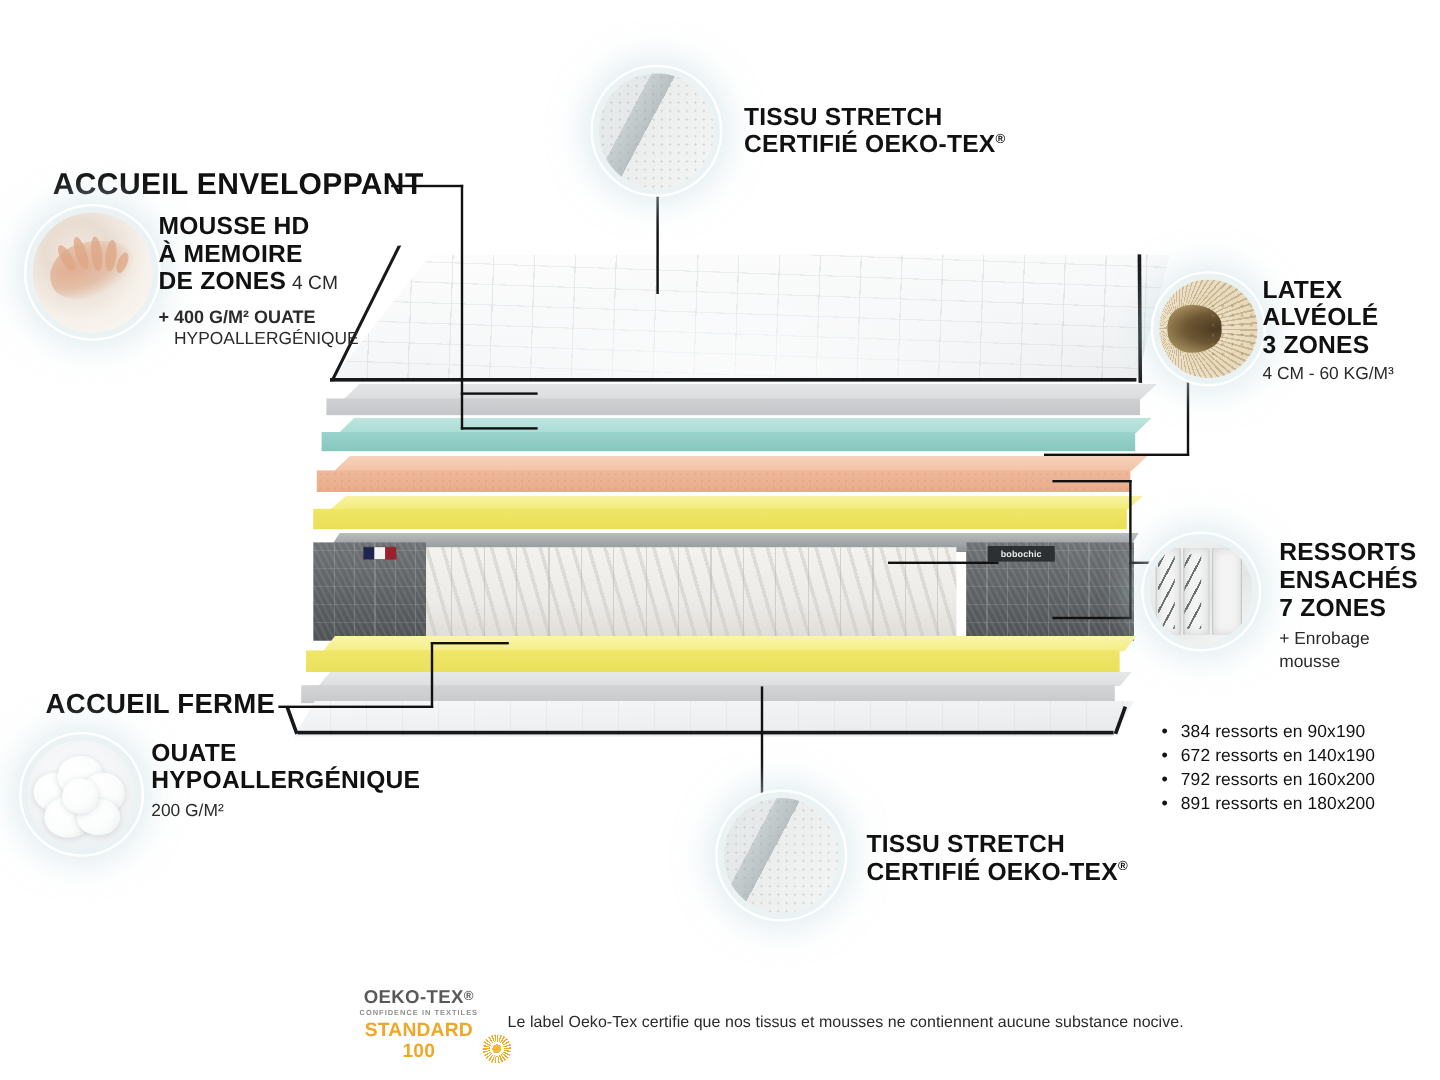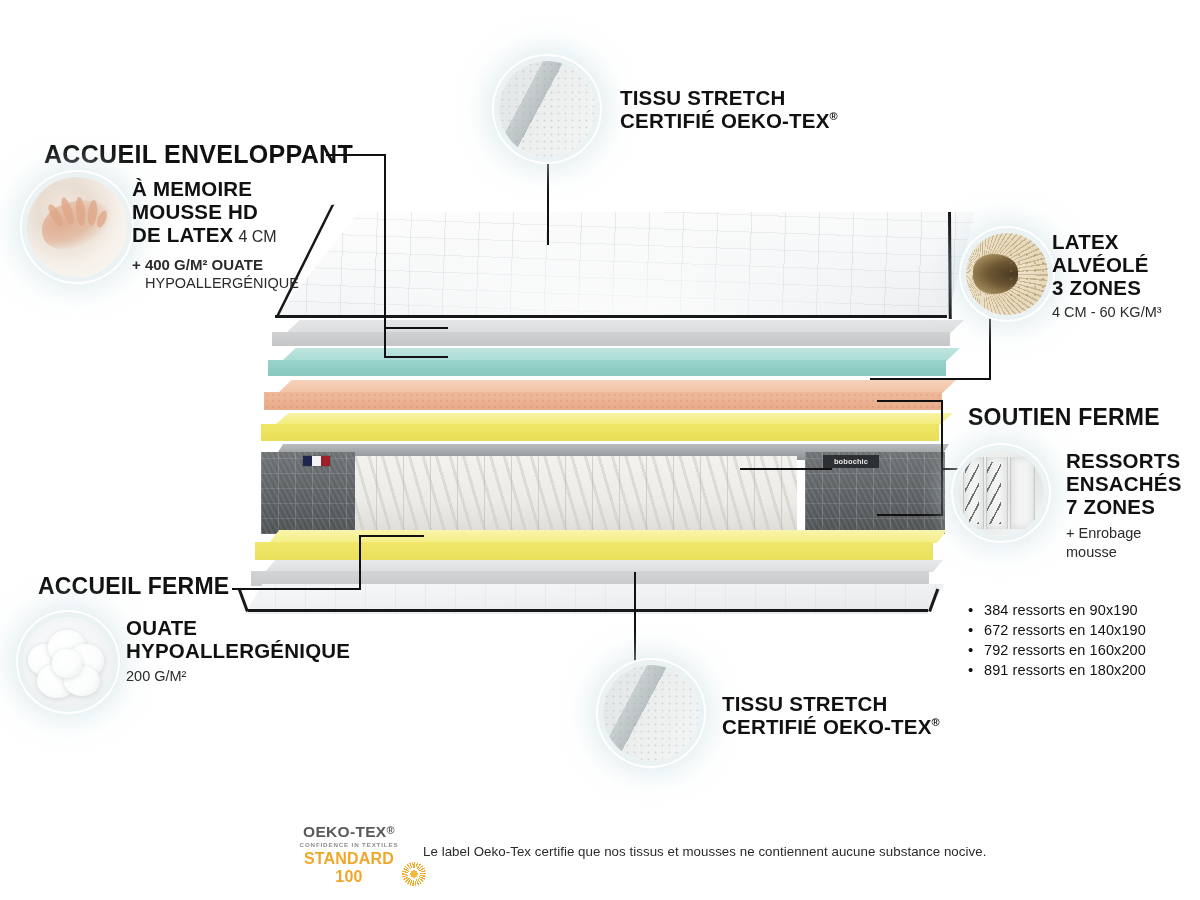--- a/index.html
+++ b/index.html
@@ -305,24 +305,24 @@
     <div class="fill"></div>
     <div class="hand"></div>
     <div class="finger" style="left:24%;top:26%;width:9%;height:24%;transform:rotate(-30deg);"></div>
     <div class="finger" style="left:36%;top:20%;width:9%;height:28%;transform:rotate(-18deg);"></div>
     <div class="finger" style="left:49%;top:20%;width:9%;height:29%;transform:rotate(-6deg);"></div>
     <div class="finger" style="left:61%;top:23%;width:9%;height:26%;transform:rotate(6deg);"></div>
     <div class="finger" style="left:71%;top:33%;width:8%;height:18%;transform:rotate(22deg);"></div>
   </div>
 
   <div style="position:absolute;left:132px;top:178px;width:200px;">
+    <div class="head-bold" style="font-size:20.5px;">MOUSSE HD</div>
     <div class="head-bold" style="font-size:20.5px;">À MEMOIRE</div>
-    <div class="head-bold" style="font-size:20.5px;">MOUSSE HD</div>
     <div style="display:flex;align-items:baseline;gap:5px;">
-      <span class="head-bold" style="font-size:20.5px;">DE LATEX</span>
+      <span class="head-bold" style="font-size:20.5px;">DE ZONES</span>
       <span class="sub-light" style="font-size:16px;">4 CM</span>
     </div>
     <div class="sub-light" style="font-size:15px;margin-top:8px;line-height:19px;font-weight:bold;">+ 400 G/M² OUATE</div>
     <div class="sub-light" style="font-size:14.5px;line-height:19px;padding-left:13px;">HYPOALLERGÉNIQUE</div>
   </div>
 
   <div class="badge b-fabric" style="left:494px;top:56px;width:106px;height:106px;">
     <div class="fill"></div>
       <div class="dots"></div>
   </div>
@@ -340,21 +340,20 @@
       <div class="core"></div>
       <div class="pores"></div>
   </div>
   <div style="position:absolute;left:1052px;top:231px;">
     <div class="head-bold" style="font-size:20.5px;">LATEX</div>
     <div class="head-bold" style="font-size:20.5px;">ALVÉOLÉ</div>
     <div class="head-bold" style="font-size:20.5px;">3 ZONES</div>
     <div class="sub-light" style="font-size:14.5px;margin-top:4px;">4 CM - 60 KG/M³</div>
   </div>
 
-  <div class="head-bold" style="position:absolute;left:968px;top:405px;font-size:23px;letter-spacing:.2px;">SOUTIEN FERME</div>
 
   <div class="badge b-spring" style="left:953px;top:445px;width:96px;height:96px;">
     <div class="fill"></div>
     <div class="pocket" style="left:6%;width:24%;"></div>
     <div class="pocket" style="left:32%;width:26%;"></div>
     <div class="pocket" style="left:60%;width:30%;"></div>
     <div class="coil" style="left:8%;"></div>
     <div class="coil" style="left:34%;"></div>
   </div>
 

